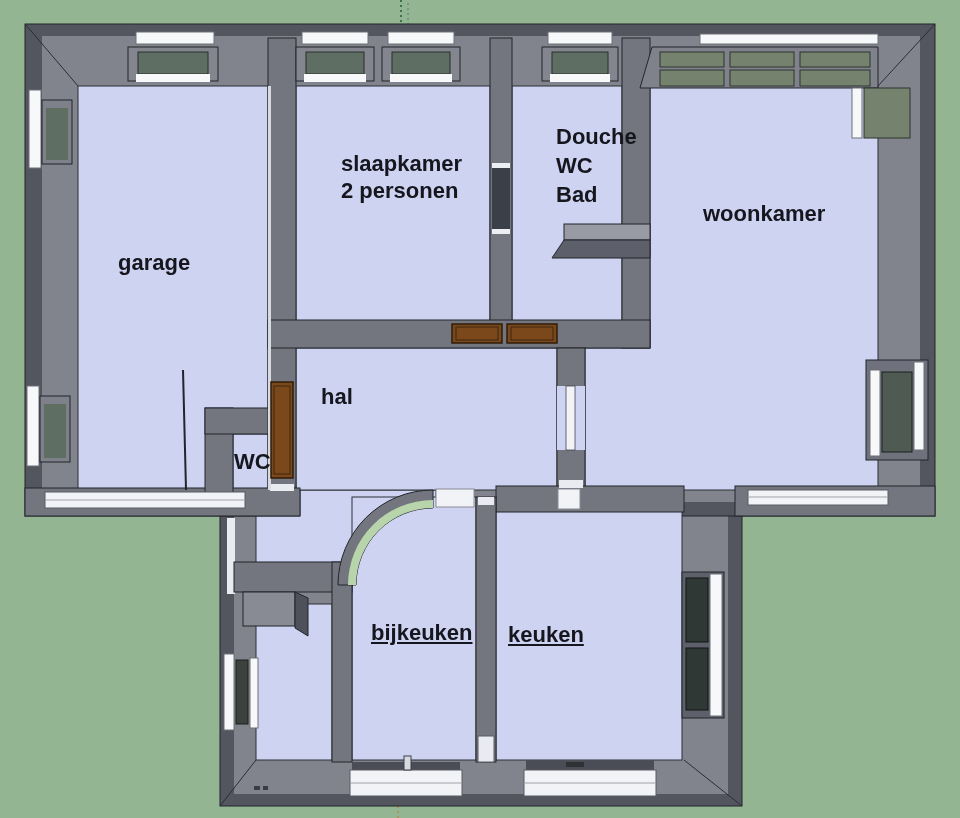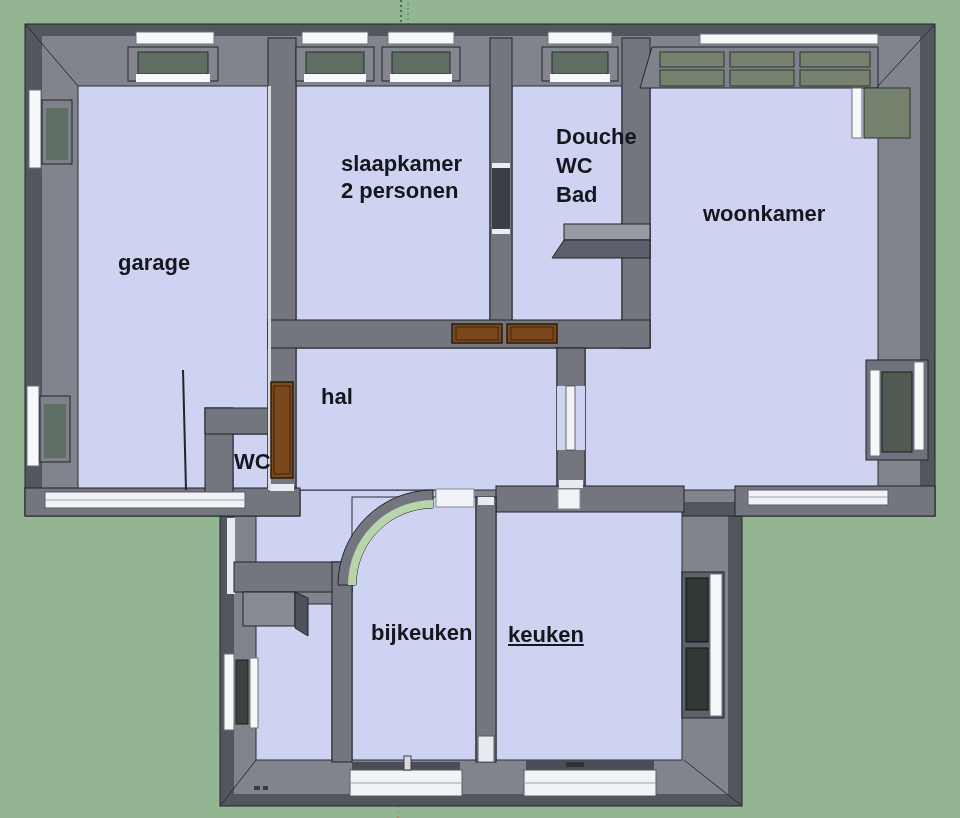--- a/index.html
+++ b/index.html
@@ -7,21 +7,21 @@
          font-family:"Liberation Sans","DejaVu Sans",sans-serif;}
   .stage svg{position:absolute;left:0;top:0;}
   .lbl{position:absolute;font-weight:700;font-size:22px;line-height:27px;
        color:#16161e;white-space:pre-line;letter-spacing:0;}
   .lbl-garage{left:118px;top:205px;margin-top:44px;}
   .lbl-slaapkamer{left:333px;top:150px;margin-left:8px;}
   .lbl-badkamer{left:556px;top:122px;line-height:29px;}
   .lbl-woonkamer{left:703px;top:200px;text-align:right;}
   .lbl-hal{left:321px;top:383px;}
   .lbl-wc{left:234px;top:448px;}
-  .lbl-bijkeuken{left:371px;top:619px;}
+  .lbl-bijkeuken{left:371px;top:619px;text-decoration:underline;}
   .lbl-keuken{left:508px;top:621px;text-decoration:underline;}
   .lbl-werkkast{left:272px;top:674px;line-height:28px;}
 </style>
 </head>
 <body>
 
 <div class="stage">
 <svg width="960" height="818" viewBox="0 0 960 818">
 
   <rect x="0" y="0" width="960" height="818" fill="#94b591"></rect>

